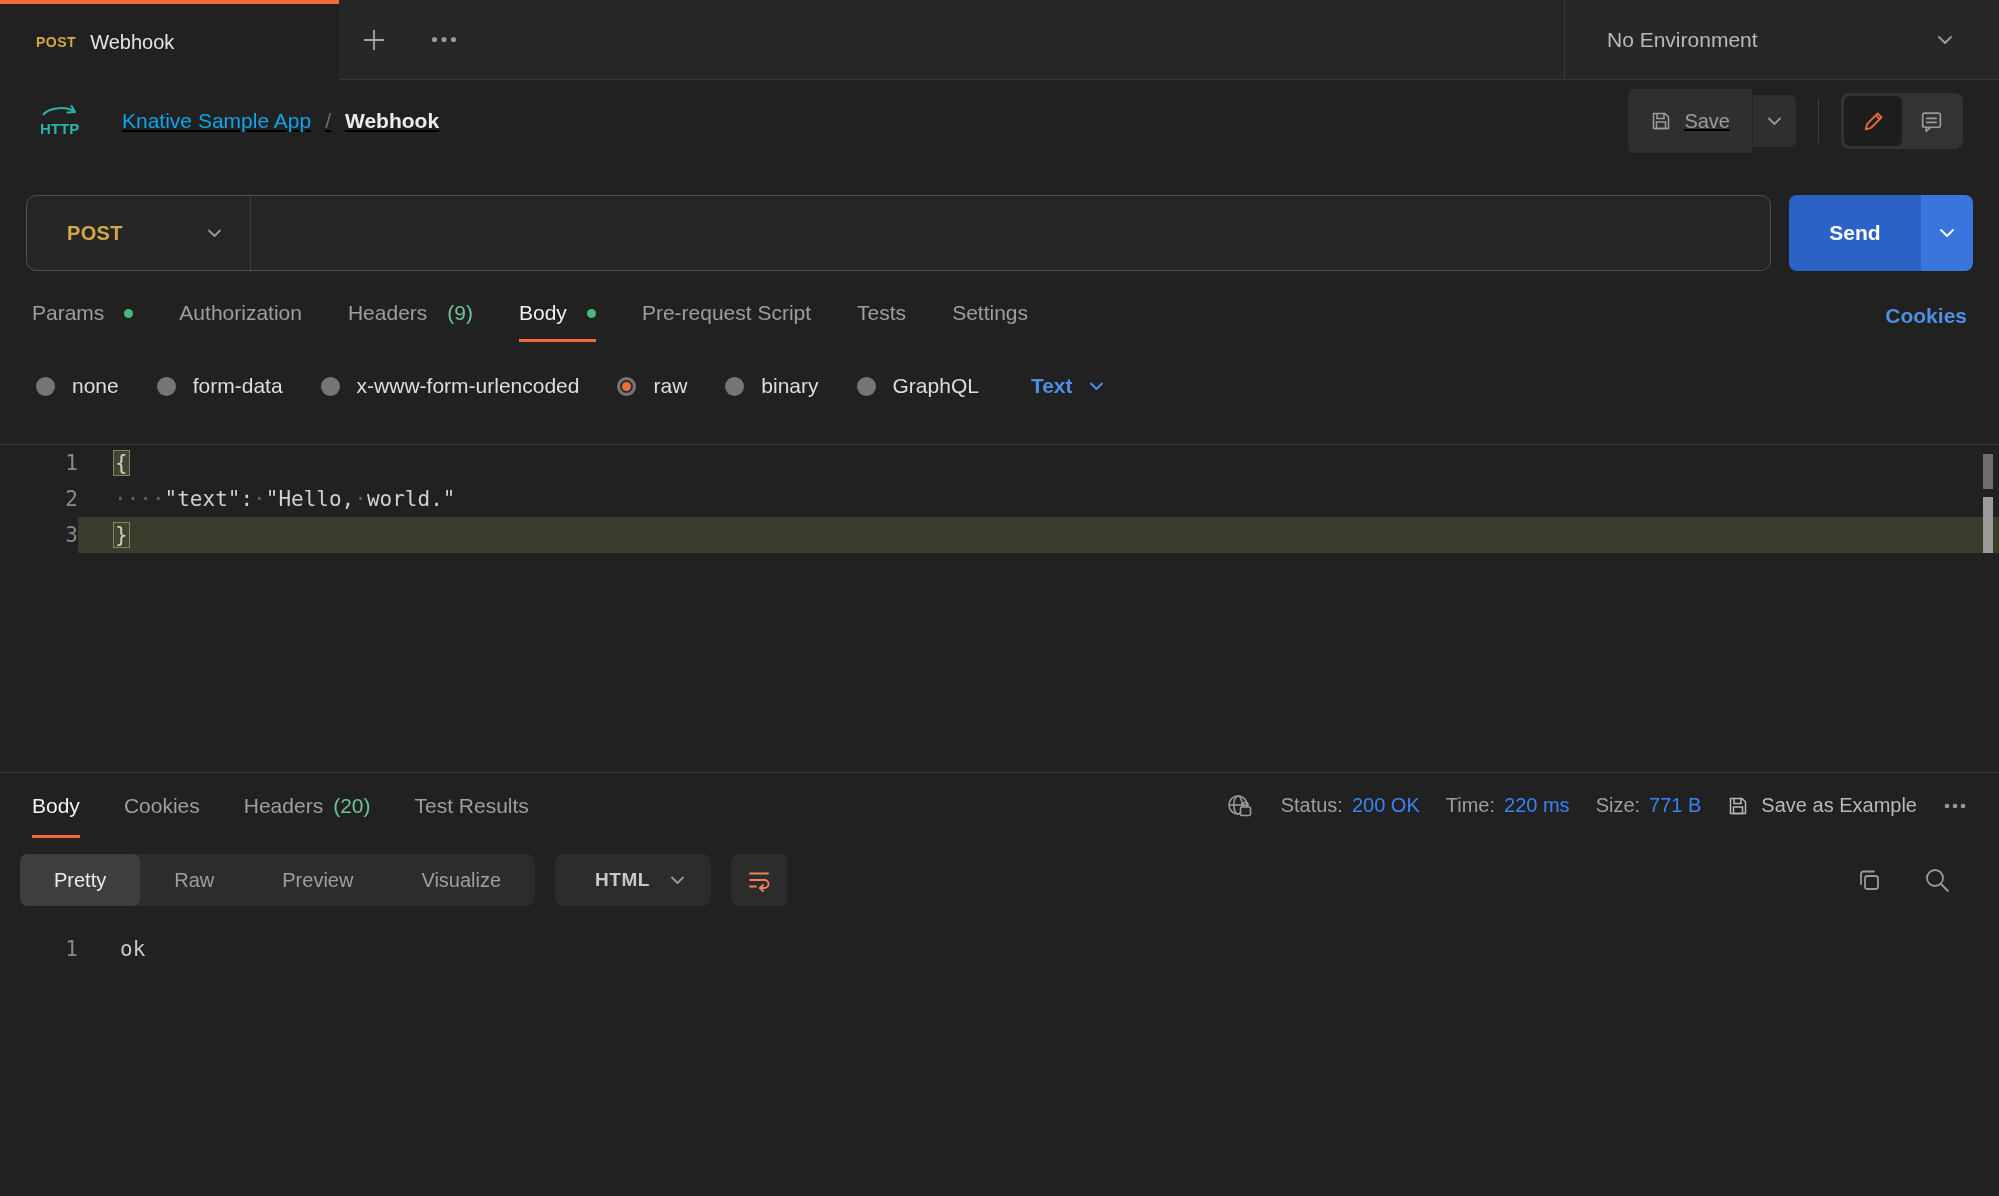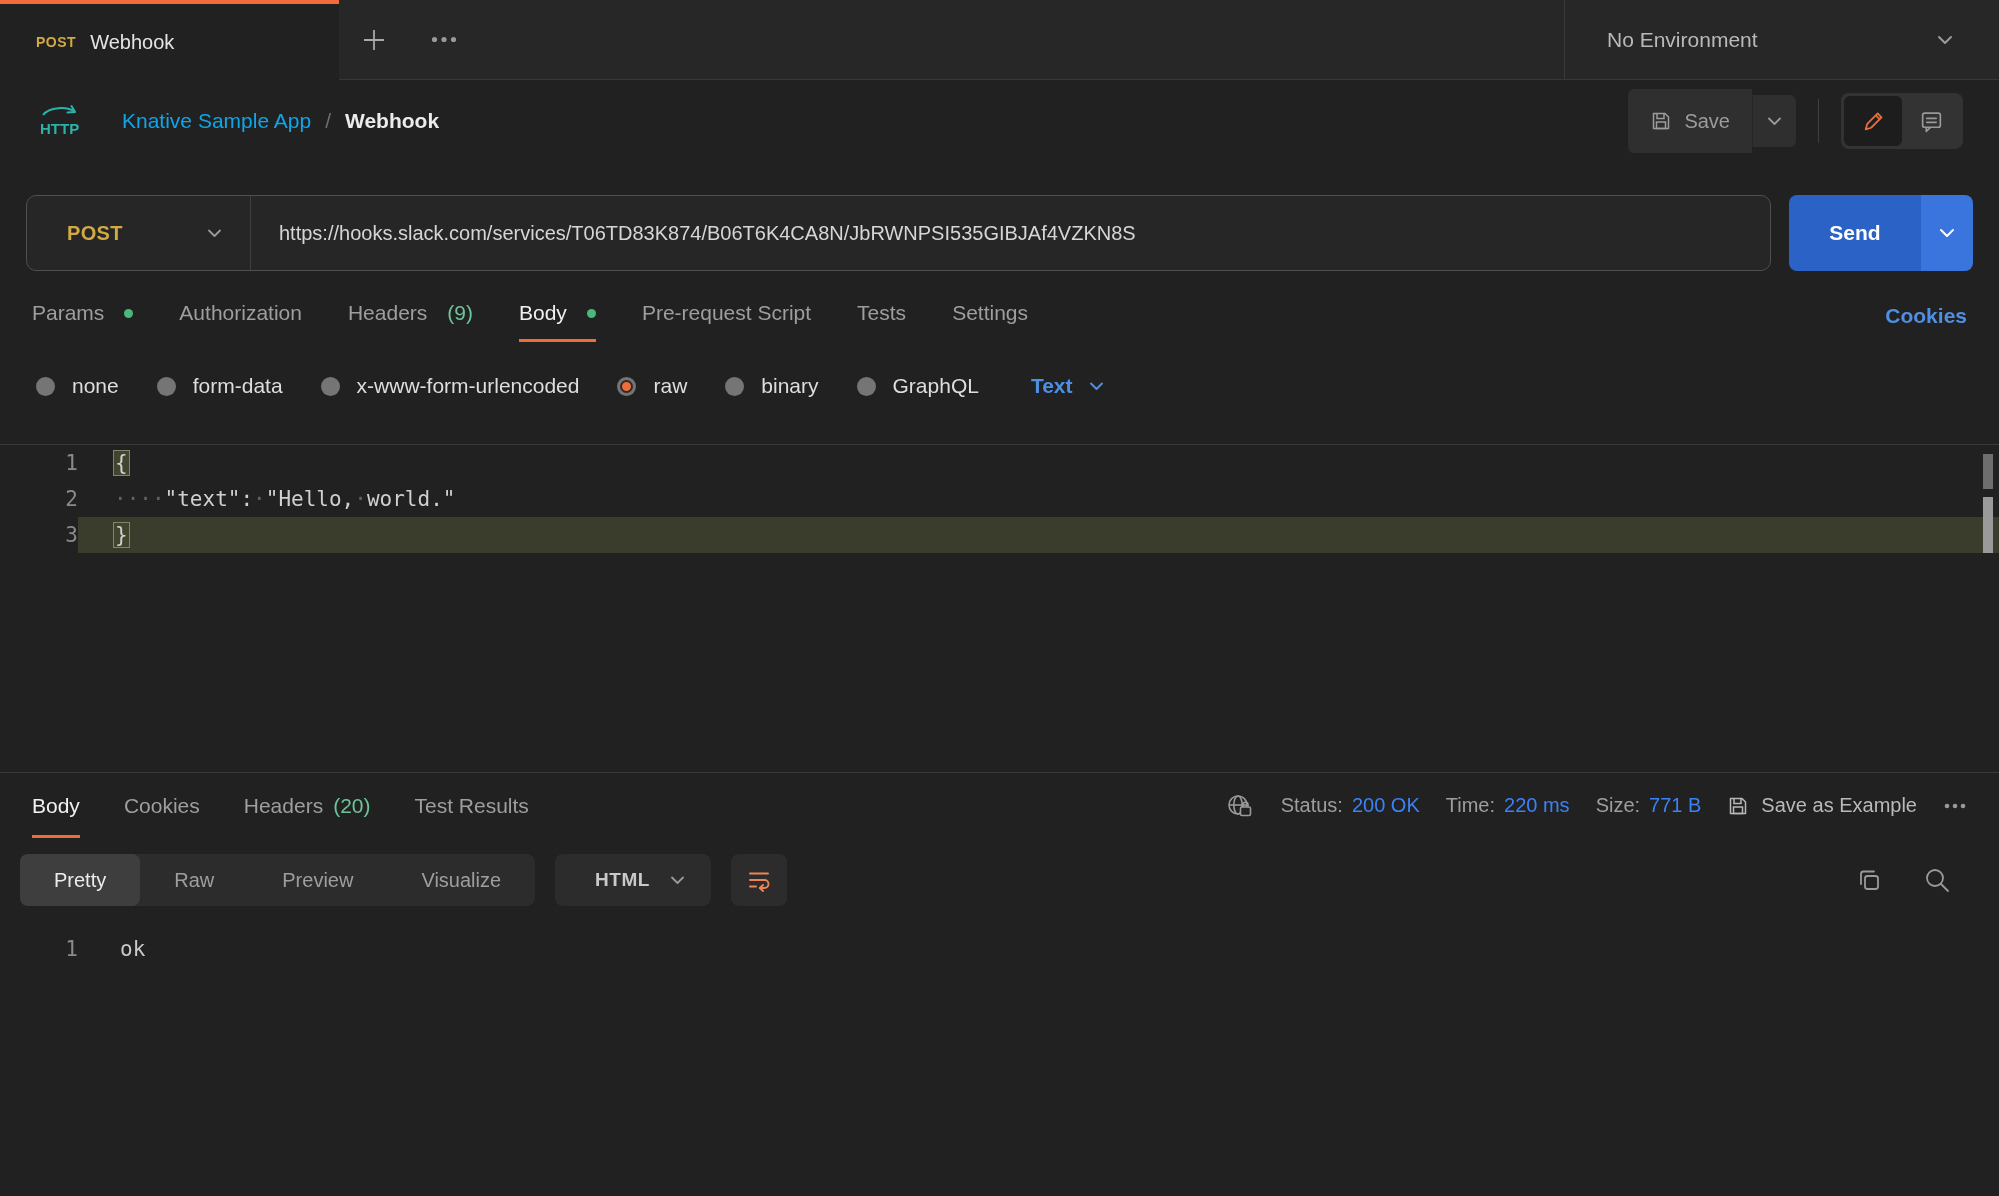--- a/index.html
+++ b/index.html
@@ -13,21 +13,21 @@
                 display:flex; align-items:center; padding-left:36px; gap:14px; cursor:default; }
   .tab-method { color:#D3A945; font-size:14px; font-weight:700; letter-spacing:.5px; }
   .tab-title  { color:#E4E4E4; font-size:20px; }
   .tabbar-btn { width:70px; display:flex; align-items:center; justify-content:center; }
   .spacer { flex:1; }
   .vdiv { width:1px; background:#3a3a3a; }
   .env-selector { width:434px; display:flex; align-items:center; justify-content:space-between; padding:0 46px 0 42px; }
   .env-label { color:#B9B9B9; font-size:21px; }
 
   
-  .header { height:82px; display:flex; align-items:center; padding:0 36px; }
+  .header { height:82px; display:flex; align-items:center; padding:0 36px;text-decoration:underline; }
   .crumb-collection { color:#0ea5e9; font-size:21px; margin-left:40px; }
   .crumb-sep { color:#6F6F6F; font-size:21px; margin:0 14px; }
   .crumb-request { color:#ECECEC; font-size:21px; font-weight:700; }
   .header-actions { margin-left:auto; display:flex; align-items:center; }
   .save-btn { height:64px; background:#2F2F2F; border-radius:6px 0 0 6px; display:flex; align-items:center; gap:12px;
               padding:0 22px; color:#9C9C9C; font-size:20px; cursor:pointer; }
   .save-caret { height:52px; width:44px; background:#2F2F2F; border-left:1px solid #262626; border-radius:0 6px 6px 0;
                 display:flex; align-items:center; justify-content:center; cursor:pointer; }
   .hdr-div { width:1px; height:44px; background:#3F3F3F; margin:0 22px; }
   .edit-group { height:56px; background:#333333; border-radius:8px; display:flex; align-items:center; padding:3px; }
@@ -181,21 +181,20 @@
   </div>
 
   <div class="request-row">
     <div class="url-container">
       <div class="method-select">
         <span class="method-label">POST</span>
         <svg width="15" height="9" viewBox="0 0 15 9">
             <path d="M2 1.5 l5.5 5.5 5.5-5.5" stroke="#9A9A9A" stroke-width="1.8" fill="none" stroke-linecap="round" stroke-linejoin="round"></path>
           </svg>
       </div>
-      <div class="url-input">https://hooks.slack.com/services/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</div>
     </div>
     <div class="send-group">
       <div class="send-main">Send</div>
       <div class="send-caret">
         <svg width="16" height="10" viewBox="0 0 16 10">
             <path d="M2 2 l6 6 6-6" stroke="#FFFFFF" stroke-width="2" fill="none" stroke-linecap="round" stroke-linejoin="round"></path>
           </svg>
       </div>
     </div>
   </div>

